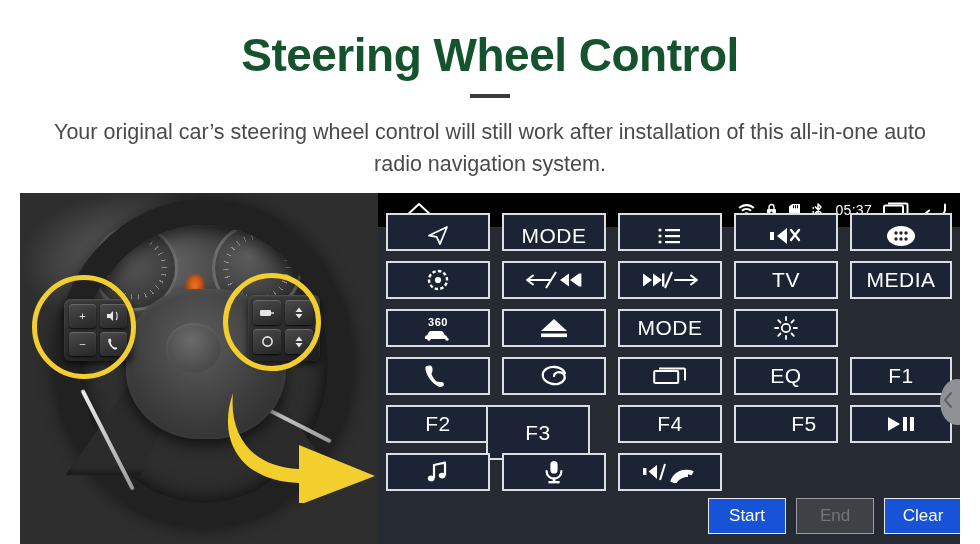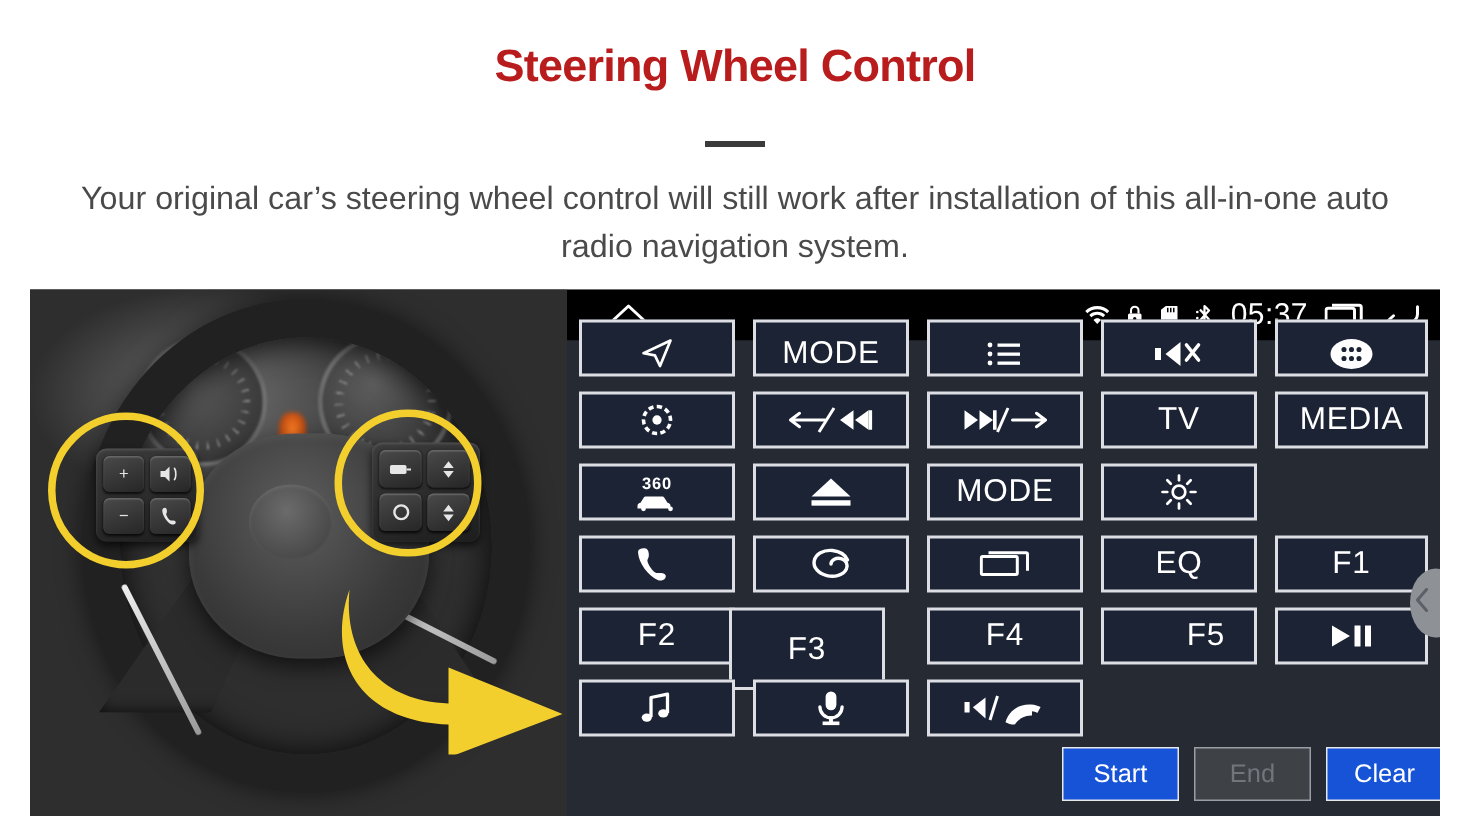--- a/index.html
+++ b/index.html
@@ -13,22 +13,22 @@
     position: relative;
     width: 980px; height: 544px;
     background: #ffffff;
   }
 
   
   .header { position: absolute; left: 0; top: 0; width: 980px; height: 193px; }
   .page-title {
     position: absolute; left: 0; top: 28px; width: 980px;
     text-align: center;
-    font-size: 30px; font-weight: bold; letter-spacing: -0.5px;
-    color: #b91c1c;
+    font-size: 46px; font-weight: bold; letter-spacing: -0.5px;
+    color: #14532d;
     font-family: "Liberation Sans", sans-serif;
   }
   .title-rule {
     position: absolute; left: 470px; top: 94px;
     width: 40px; height: 4px; background: #3a3a3a;
   }
   .subtitle {
     position: absolute; left: 30px; top: 116px; width: 920px;
     text-align: center;
     font-size: 21.5px; line-height: 32px; color: #4a4a4a;
@@ -141,21 +141,21 @@
   .statusbar {
     position: absolute; left: 0; top: 0; width: 582px; height: 34px;
     background: #000000;
     display: flex; align-items: center;
   }
   .sb-home { position: absolute; left: 25px; top: 8px; }
   .sb-right {
     position: absolute; right: 14px; top: 0; height: 34px;
     display: flex; align-items: center; gap: 11px;
   }
-  .sb-time { color: #ffffff; font-size: 20px; font-weight: 500; letter-spacing: 0.3px; }
+  .sb-time { color: #ffffff; font-size: 14px; font-weight: 500; letter-spacing: 0.3px; }
   .sb-ico { display: flex; align-items: center; }
 
   .grid {
     position: absolute; left: 0; top: 34px; width: 582px; height: 317px;
     background: #262b33;
   }
   .btn {
     position: absolute;
     background: #1b2334;
     border: 2px solid #dcdee3;

